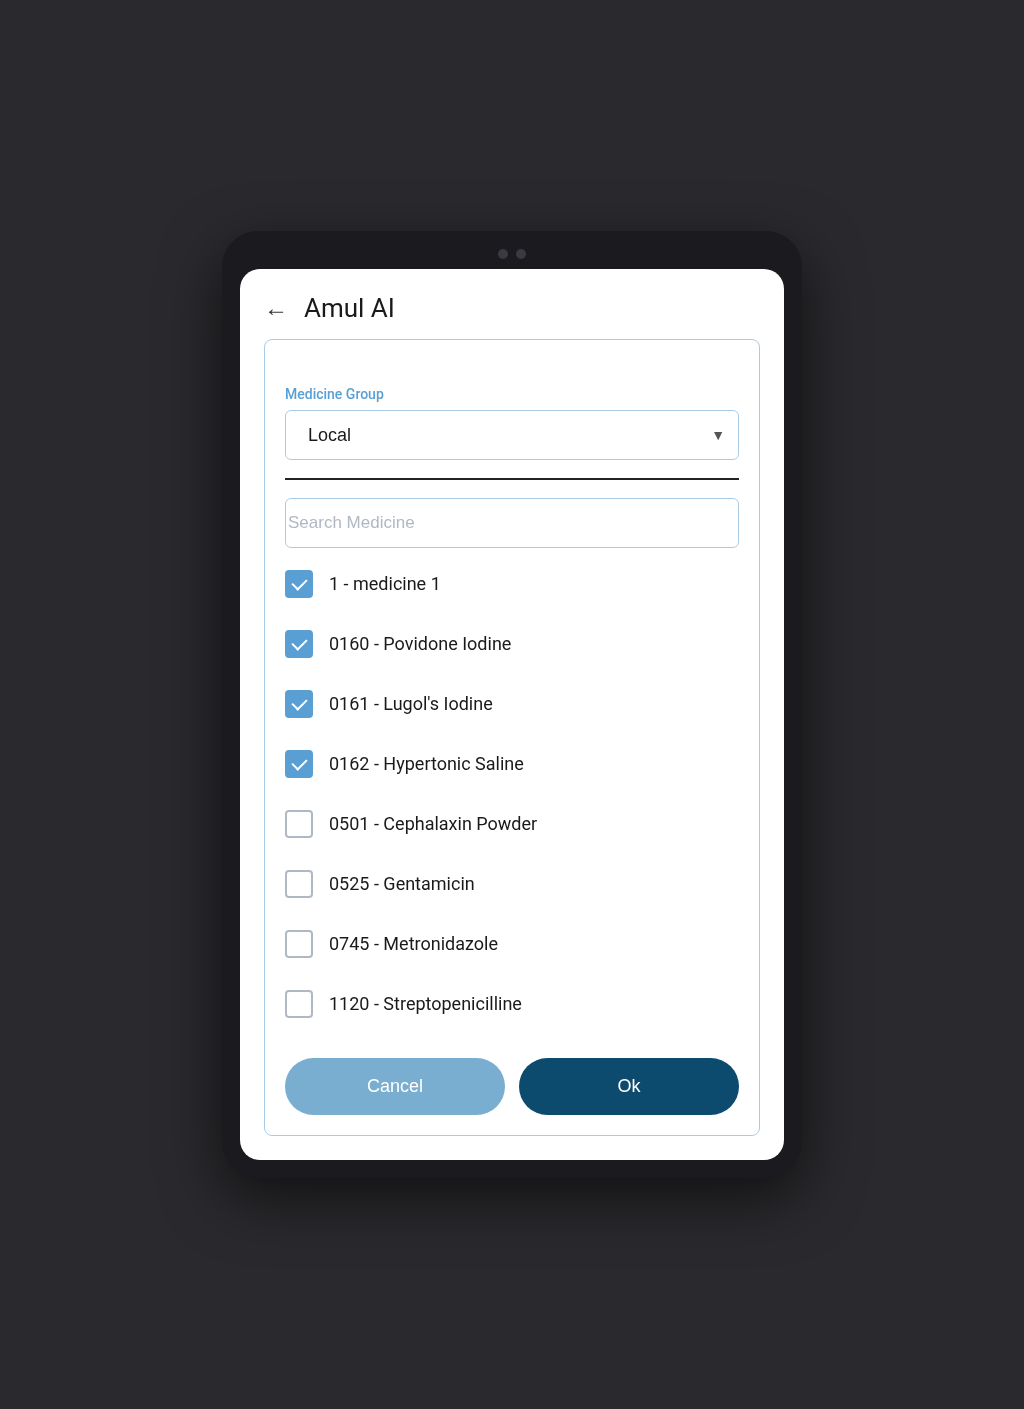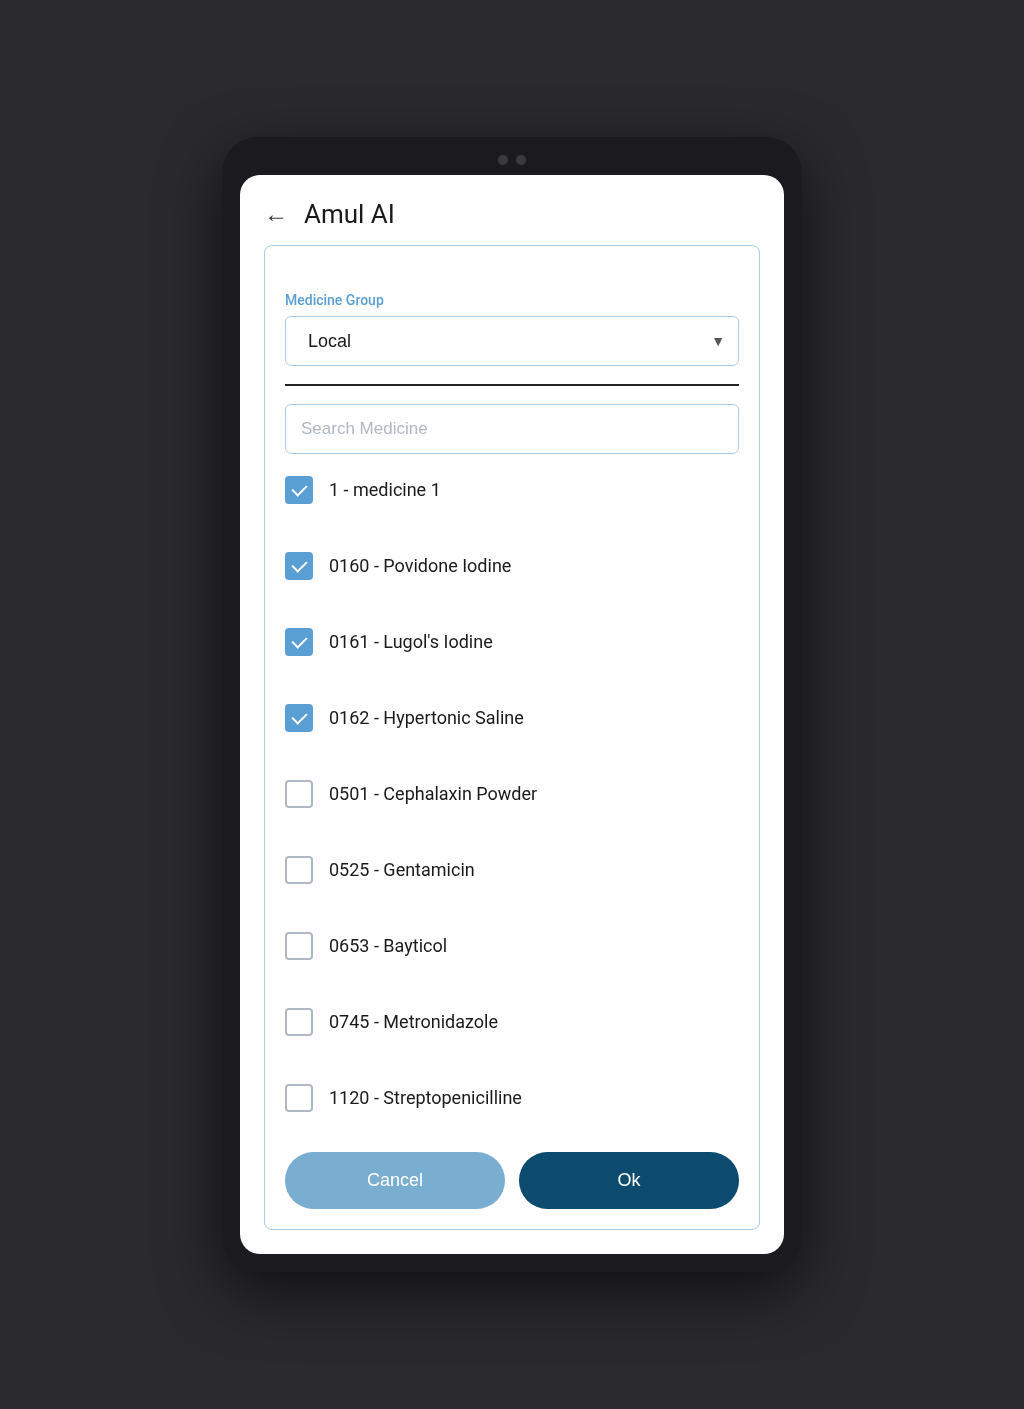--- a/index.html
+++ b/index.html
@@ -112,35 +112,35 @@
     .divider {
       height: 1.5px;
       background: #222;
       margin: 18px 0;
     }
 
     .search-box {
       width: 100%;
       border: 1.5px solid #a8cce8;
       border-radius: 6px;
-      padding: 14px 15px;
+      padding: 14px 2px;
       font-size: 17px;
       color: #1a1a1a;
       outline: none;
       margin-bottom: 6px;
     }
 
     .search-box::placeholder {
       color: #b0b8c4;
     }
 
     .medicine-list {
       display: flex;
       flex-direction: column;
-      gap: 16px;
+      gap: 0;
     }
 
     .medicine-item {
       display: flex;
       align-items: center;
       gap: 16px;
       padding: 16px 0;
       cursor: pointer;
       border-bottom: none;
     }
@@ -256,24 +256,20 @@
             <div class="medicine-item">
               <div class="checkbox"></div>
               <span class="medicine-label">0501 - Cephalaxin Powder</span>
             </div>
             <div class="medicine-item">
               <div class="checkbox"></div>
               <span class="medicine-label">0525 - Gentamicin</span>
             </div>
             <div class="medicine-item">
               <div class="checkbox"></div>
-              <span class="medicine-label">0653 - Bayticol</span>
-            </div>
-            <div class="medicine-item">
-              <div class="checkbox"></div>
               <span class="medicine-label">0745 - Metronidazole</span>
             </div>
             <div class="medicine-item">
               <div class="checkbox"></div>
               <span class="medicine-label">1120 - Streptopenicilline</span>
             </div>
           </div>
 
         <div class="footer-buttons">
           <button class="btn btn-cancel">Cancel</button>

